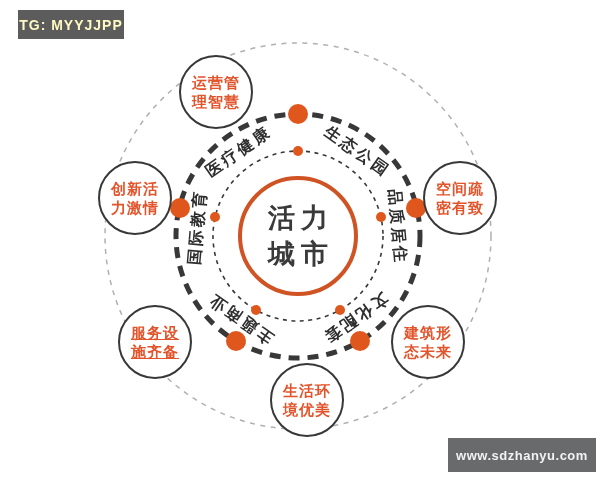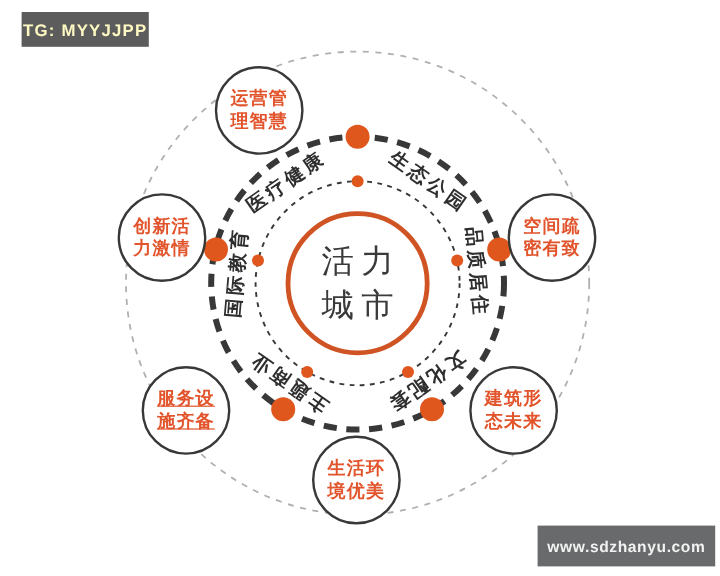--- a/index.html
+++ b/index.html
@@ -13,21 +13,21 @@
   .ring-outer{fill:none;stroke:var(--ring-light,#b0b0b0);stroke-width:1.5;stroke-dasharray:5 5.5;}
   .ring-bold{fill:none;stroke:var(--ring-dark,#3b3b3b);stroke-width:5;stroke-dasharray:11 8;}
   .ring-thin{fill:none;stroke:var(--ring-dark,#3b3b3b);stroke-width:1.6;stroke-dasharray:4 4.5;}
   .ring-center{fill:#ffffff;stroke:var(--accent-orange,#d55324);stroke-width:4;}
   .dot-big{fill:var(--dot-orange,#e0571d);}
   .dot-small{fill:var(--dot-orange,#e0571d);}
 
   .center-label{
     position:absolute;left:298px;top:236px;transform:translate(-50%,-50%);
     text-align:center;color:var(--text-dark,#3a3a3a);
-    font-weight:normal;font-size:27px;line-height:36px;letter-spacing:6px;
+    font-weight:bold;font-size:27px;line-height:36px;letter-spacing:6px;
     text-indent:6px;white-space:nowrap;
   }
   .ring-label{
     position:absolute;white-space:nowrap;
     color:var(--label-dark,#2e2e2e);font-weight:bold;font-size:16px;letter-spacing:3px;
   }
   .rl-medical{left:239px;top:152px;transform:translate(-50%,-50%) rotate(-35deg);}
   .rl-eco{left:357px;top:152px;transform:translate(-50%,-50%) rotate(35deg);}
   .rl-quality{left:397px;top:227px;transform:translate(-50%,-50%) rotate(85deg);}
   .rl-culture{left:355px;top:318px;transform:translate(-50%,-50%) rotate(145deg);}
@@ -40,21 +40,21 @@
     display:flex;flex-direction:column;align-items:center;justify-content:center;
     color:var(--bubble-text,#e25b2b);font-weight:bold;font-size:15px;line-height:19px;
     letter-spacing:1px;text-align:center;box-sizing:border-box;
   }
   .b-ops{left:179px;top:55px;}
   .b-func{left:335px;top:56px;}
   .b-innov{left:98px;top:161px;}
   .b-space{left:423px;top:161px;}
   .b-service{left:118px;top:305px;text-decoration:underline;}
   .b-arch{left:391px;top:305px;}
-  .b-living{left:260px;top:363px;}
+  .b-living{left:270px;top:363px;}
 
   .tg-badge{
     position:absolute;left:18px;top:10px;width:106px;height:29px;
     background:var(--badge-bg,#5c5c5c);color:#fef9c3;
     display:flex;align-items:center;justify-content:center;
     font-weight:bold;font-size:14px;letter-spacing:1px;
   }
   .watermark{
     position:absolute;left:448px;top:438px;width:148px;height:34px;
     background:var(--watermark-bg,#686a6b);color:#f2f2f2;

